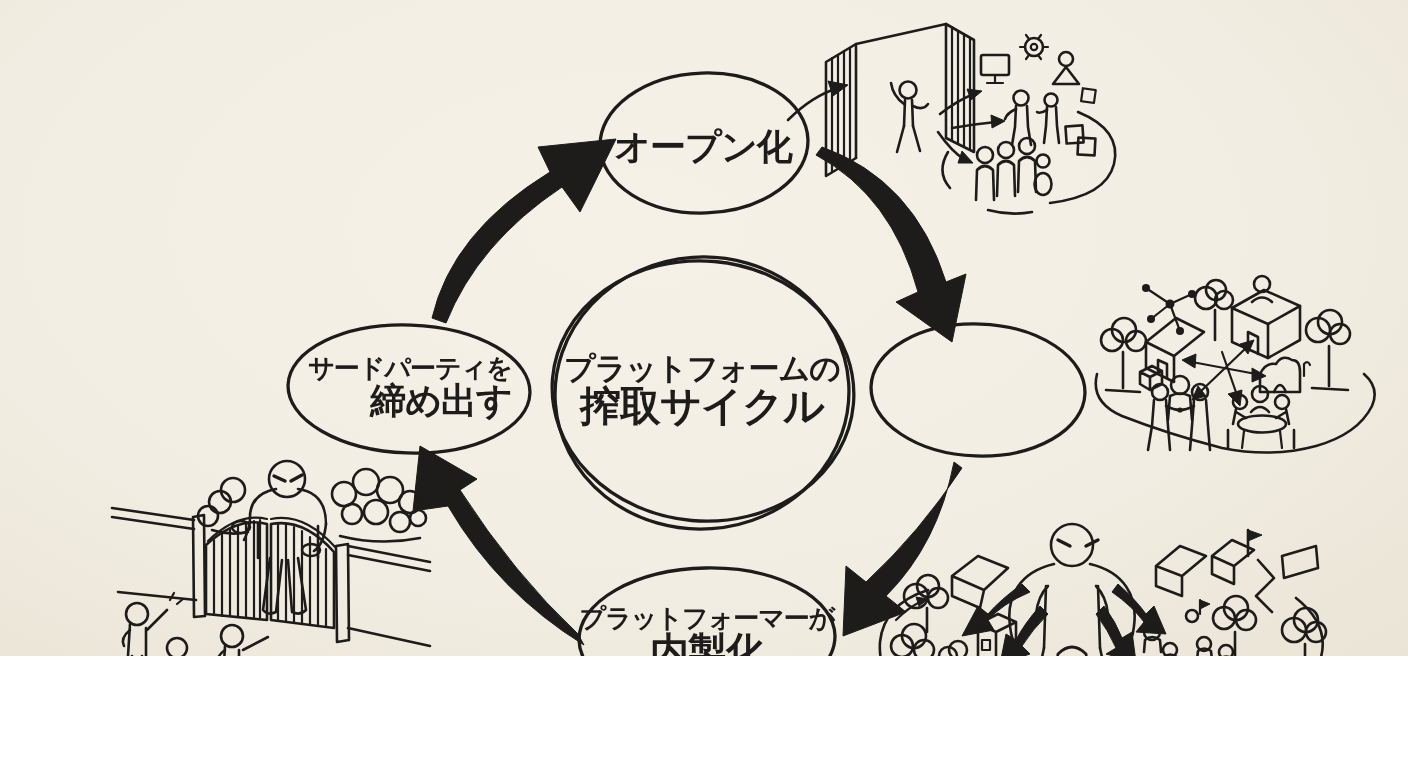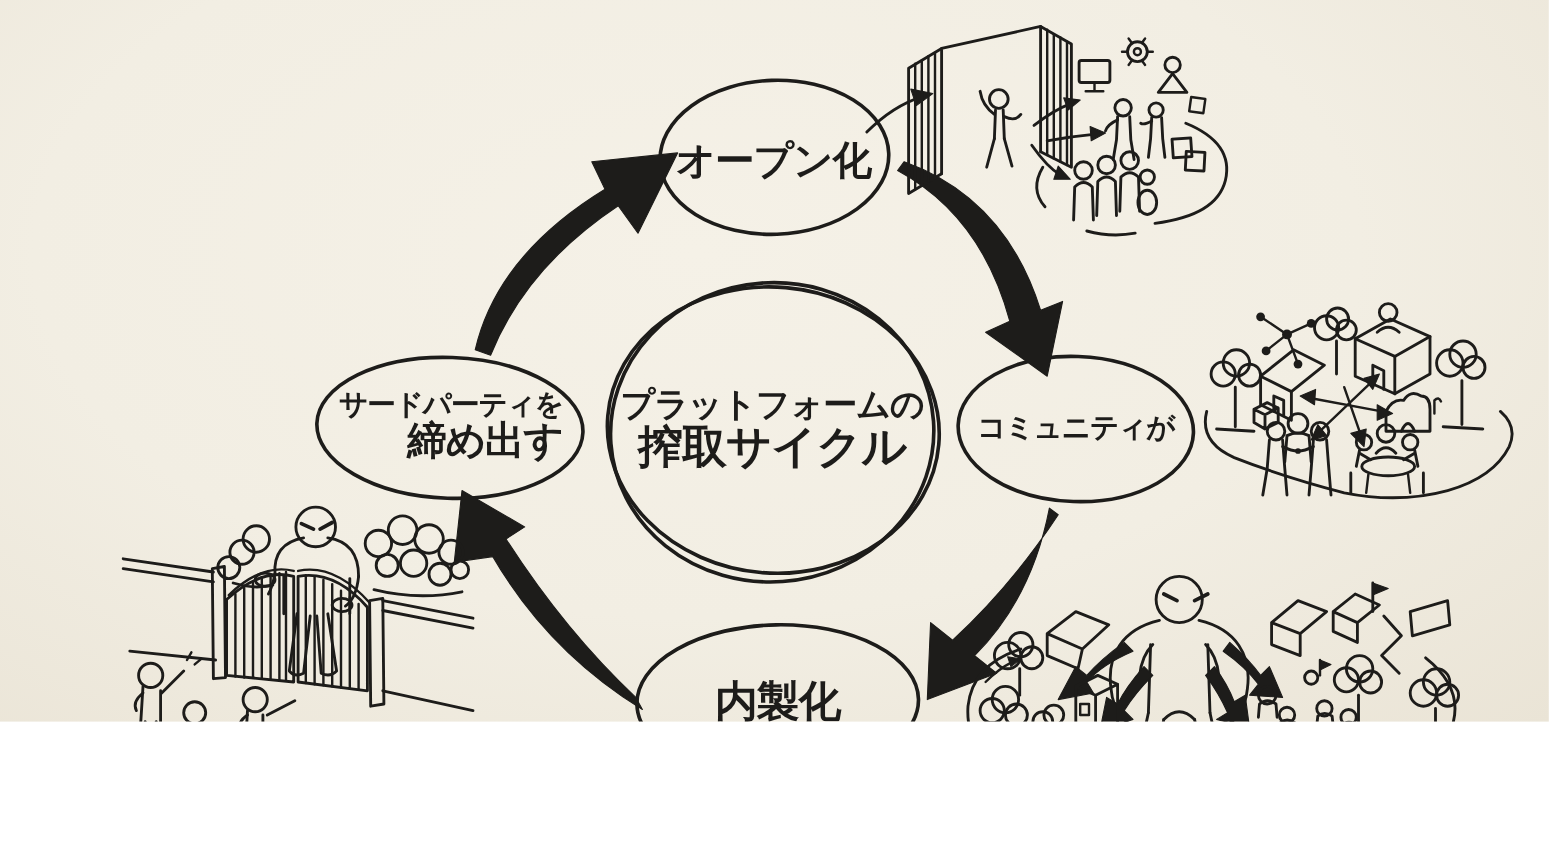--- a/index.html
+++ b/index.html
@@ -345,24 +345,24 @@
         <path class="ln" d="M 225 650 Q 216 656 218 664"></path>
       </g>
     </g>
   </svg>
 
   <div class="label lbl-md" style="left:703px;top:147px;">
     <span>オープン化</span>
   </div>
 
   <div class="label" style="left:978px;top:390px;">
-    <span class="lbl-sm" style="display:block;">コミュニティが</span>
   </div>
 
   <div class="label" style="left:707px;top:639px;">
+    <span class="lbl-sm" style="display:block;">プラットフォーマーが</span>
     <span class="lbl-lg" style="display:block;">内製化</span>
   </div>
 
   <div class="label" style="left:410px;top:388px;">
     <span class="lbl-sm" style="display:block;">サードパーティを</span>
     <span class="lbl-md" style="display:block;text-align:right;">締め出す</span>
   </div>
 
   <div class="label" style="left:702px;top:390px;">
     <span style="display:block;font-size:31px;">プラットフォームの</span>

